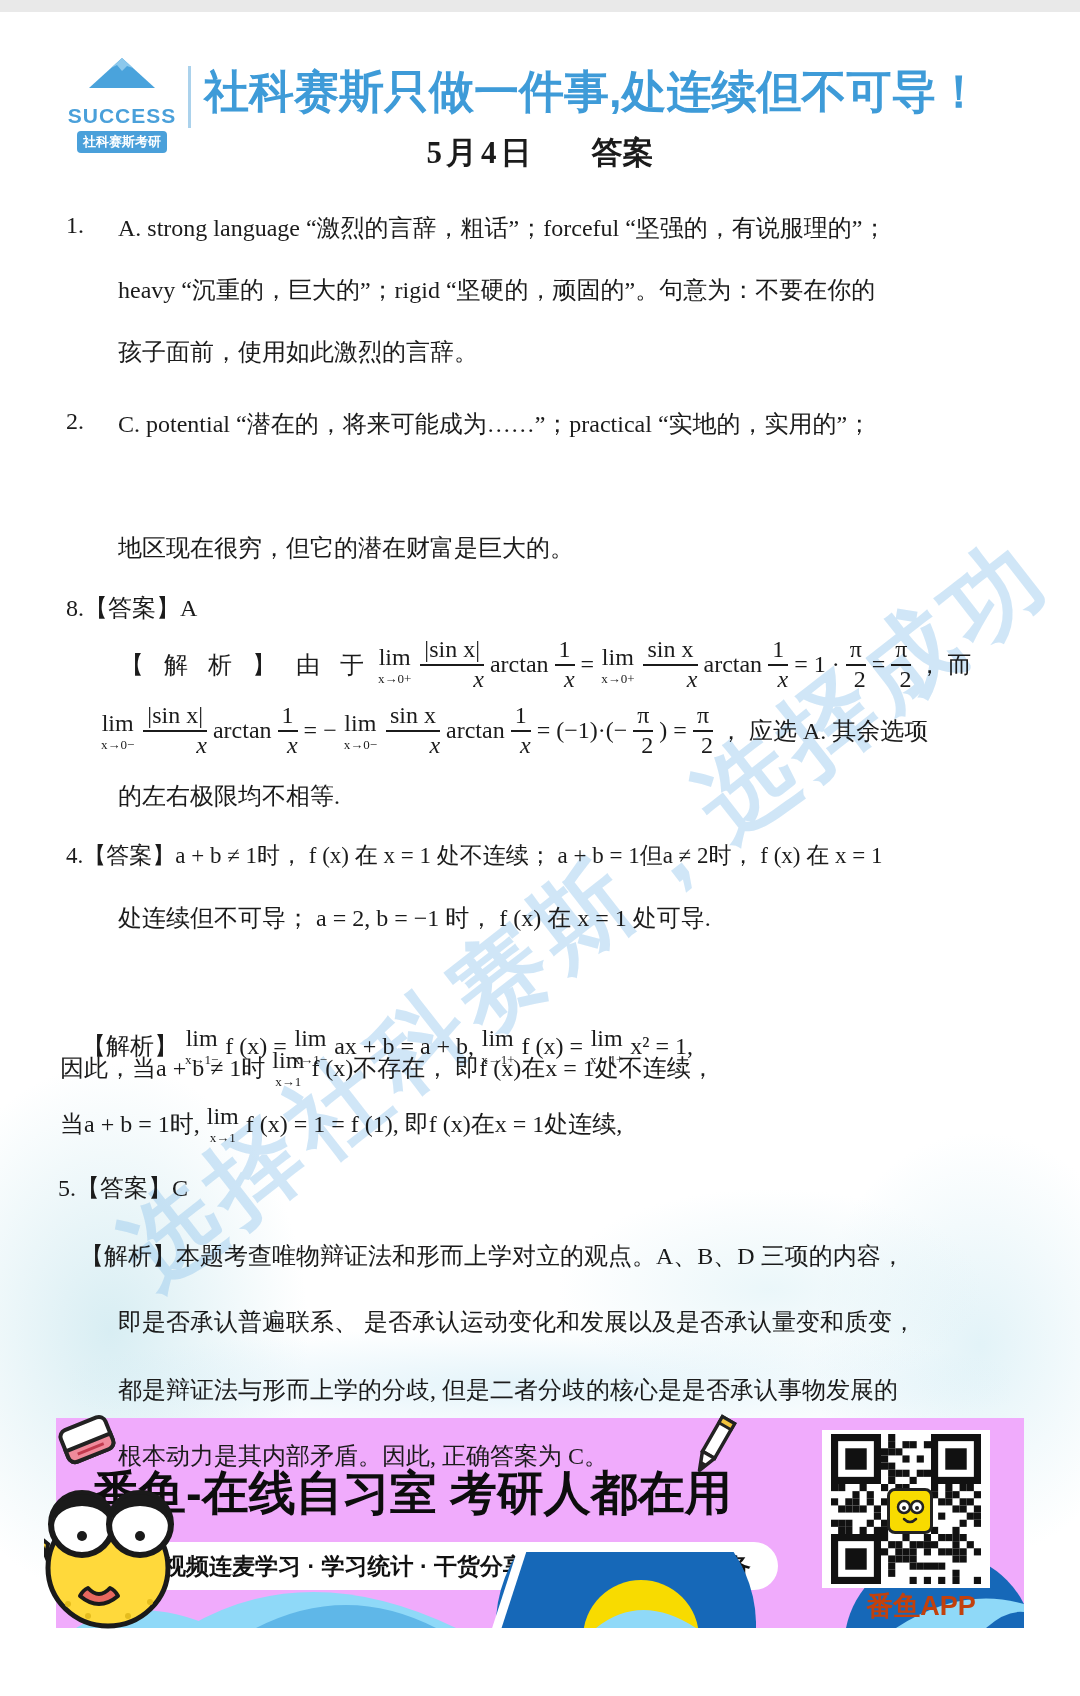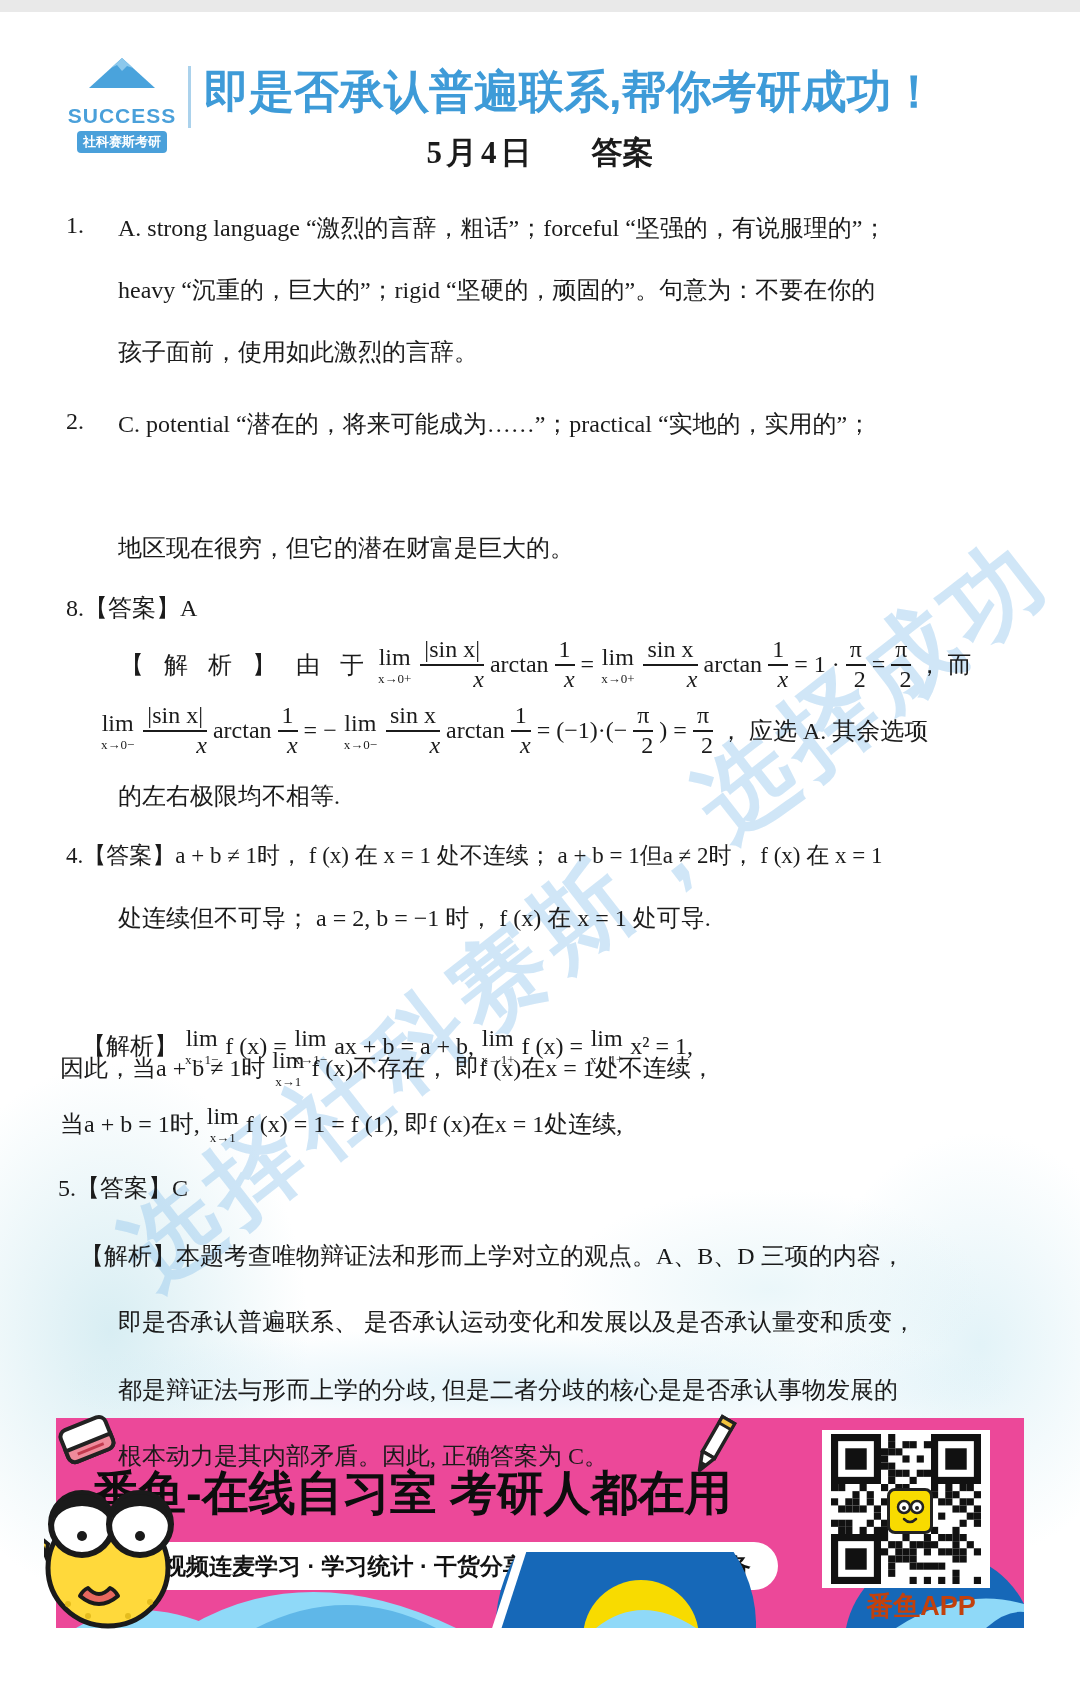--- a/index.html
+++ b/index.html
@@ -31,21 +31,21 @@
   .fline{position:absolute;white-space:nowrap;font-size:24px;z-index:2;display:flex;align-items:center;}
   .ftxt{margin:0 2px;}
   .lim{display:inline-flex;flex-direction:column;align-items:center;margin:0 5px;}
   .lim .lw{font-size:24px;line-height:1;}
   .lim .ls{font-size:13px;line-height:1;margin-top:3px;}
   .frac{display:inline-flex;flex-direction:column;align-items:flex-end;margin:0 4px;}
   .frac .fn{padding:0 4px;border-bottom:2px solid #1b1b1b;line-height:1.15;}
   .frac .fd{line-height:1.15;}
   .frac .it{font-style:italic;}
   
-  .banner{position:absolute;left:56px;top:1418px;width:968px;height:210px;background:#ec4899;z-index:3;}
+  .banner{position:absolute;left:56px;top:1418px;width:968px;height:210px;background:#f0abfc;z-index:3;}
   .banner-title{position:absolute;left:36px;top:44px;font-family:"Liberation Sans","DejaVu Sans",sans-serif;
                 font-weight:900;font-size:47px;color:#0d0d0d;white-space:nowrap;z-index:5;}
   .pill{position:absolute;left:80px;top:124px;width:642px;height:48px;background:#ffffff;border-radius:26px;
         display:flex;align-items:center;justify-content:center;z-index:5;
         font-family:"Liberation Sans","DejaVu Sans",sans-serif;font-weight:800;font-size:23px;color:#111;white-space:nowrap;}
   .overlap-on-banner{z-index:6;}
   .qr-box{position:absolute;left:822px;top:1430px;width:168px;height:158px;background:#ffffff;z-index:6;
           display:flex;align-items:center;justify-content:center;}
   .qr-center-icon{position:absolute;left:887px;top:1488px;width:40px;height:40px;background:#f8db00;
                   border:3px solid #222;border-radius:8px;z-index:7;}
@@ -73,21 +73,21 @@
     <span>
       <svg width="66" height="30" viewBox="0 0 66 30">
         <polygon points="33,0 66,30 0,30" fill="#4aa3dc"></polygon>
         <polygon points="33,0 44,10 38,8 33,13 28,7 22,10" fill="#8cc8ec"></polygon>
       </svg>
     </span>
     <div class="brand">SUCCESS</div>
     <div class="badge">社科赛斯考研</div>
   </div>
   <div class="divider"></div>
-  <div class="slogan">即是否承认普遍联系,帮你考研成功！</div>
+  <div class="slogan">社科赛斯只做一件事,处连续但不可导！</div>
   <div class="doc-title">
     <span class="dt">5月4日</span><span>答案</span>
   </div>
 
   <div class="line" style="left:66px;top:212px;">1.</div>
   <div class="line" style="left:118px;top:212px;">A. strong language “激烈的言辞，粗话”；forceful “坚强的，有说服理的”；</div>
   <div class="line" style="left:118px;top:274px;">heavy “沉重的，巨大的”；rigid “坚硬的，顽固的”。句意为：不要在你的</div>
   <div class="line" style="left:118px;top:336px;">孩子面前，使用如此激烈的言辞。</div>
 
   <div class="line" style="left:66px;top:408px;">2.</div>

